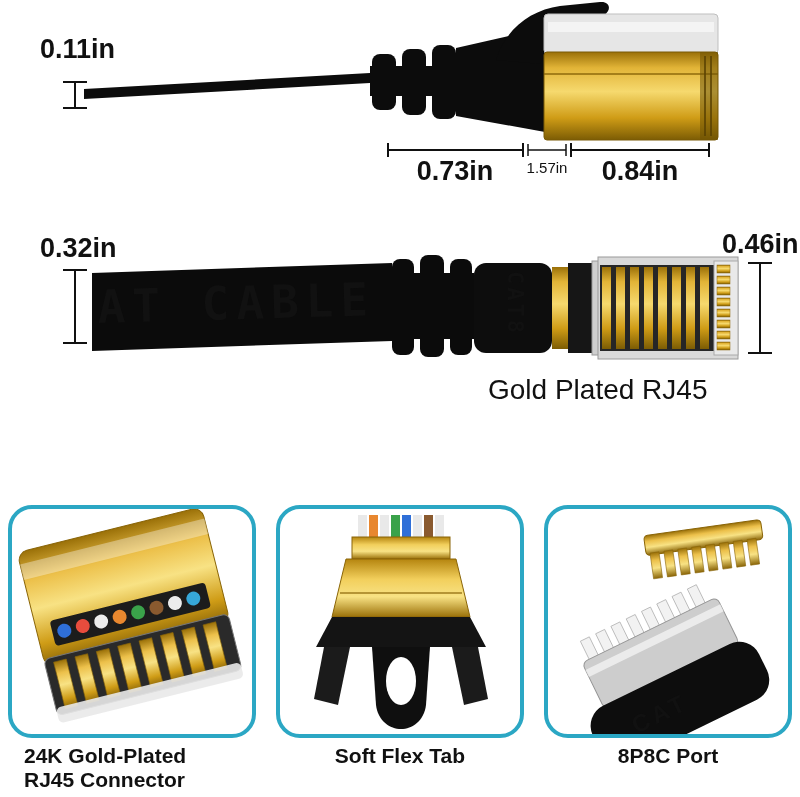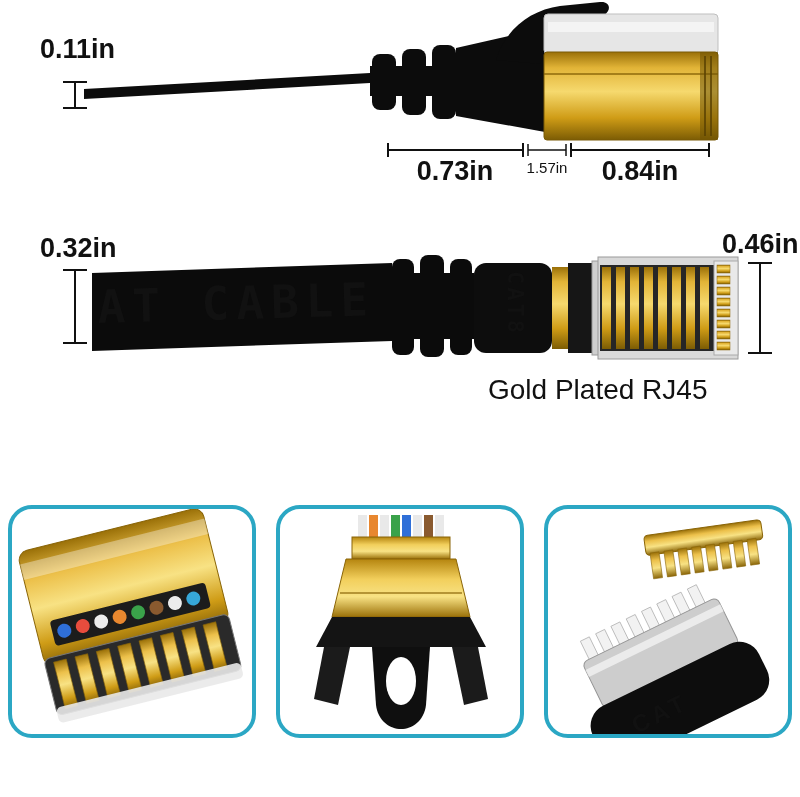--- a/index.html
+++ b/index.html
@@ -294,14 +294,22 @@
           </g>
           <g transform="rotate(-26 110 150)">
             <rect x="18" y="168" width="185" height="62" rx="22" fill="#0d0d0d"></rect>
             <text x="58" y="208" font-size="24" font-weight="bold" letter-spacing="4" fill="#6f6f6f">CAT</text>
           </g>
         </g>
       </svg>
     </div>
   </div>
 
+  <div class="captions">
+    <div class="caption caption-1">
+      <div>24K Gold-Plated</div>
+      <div>RJ45 Connector</div>
+    </div>
+    <div class="caption caption-2">Soft Flex Tab</div>
+    <div class="caption caption-3">8P8C Port</div>
+  </div>
 
 </div>
 
 </body></html>

